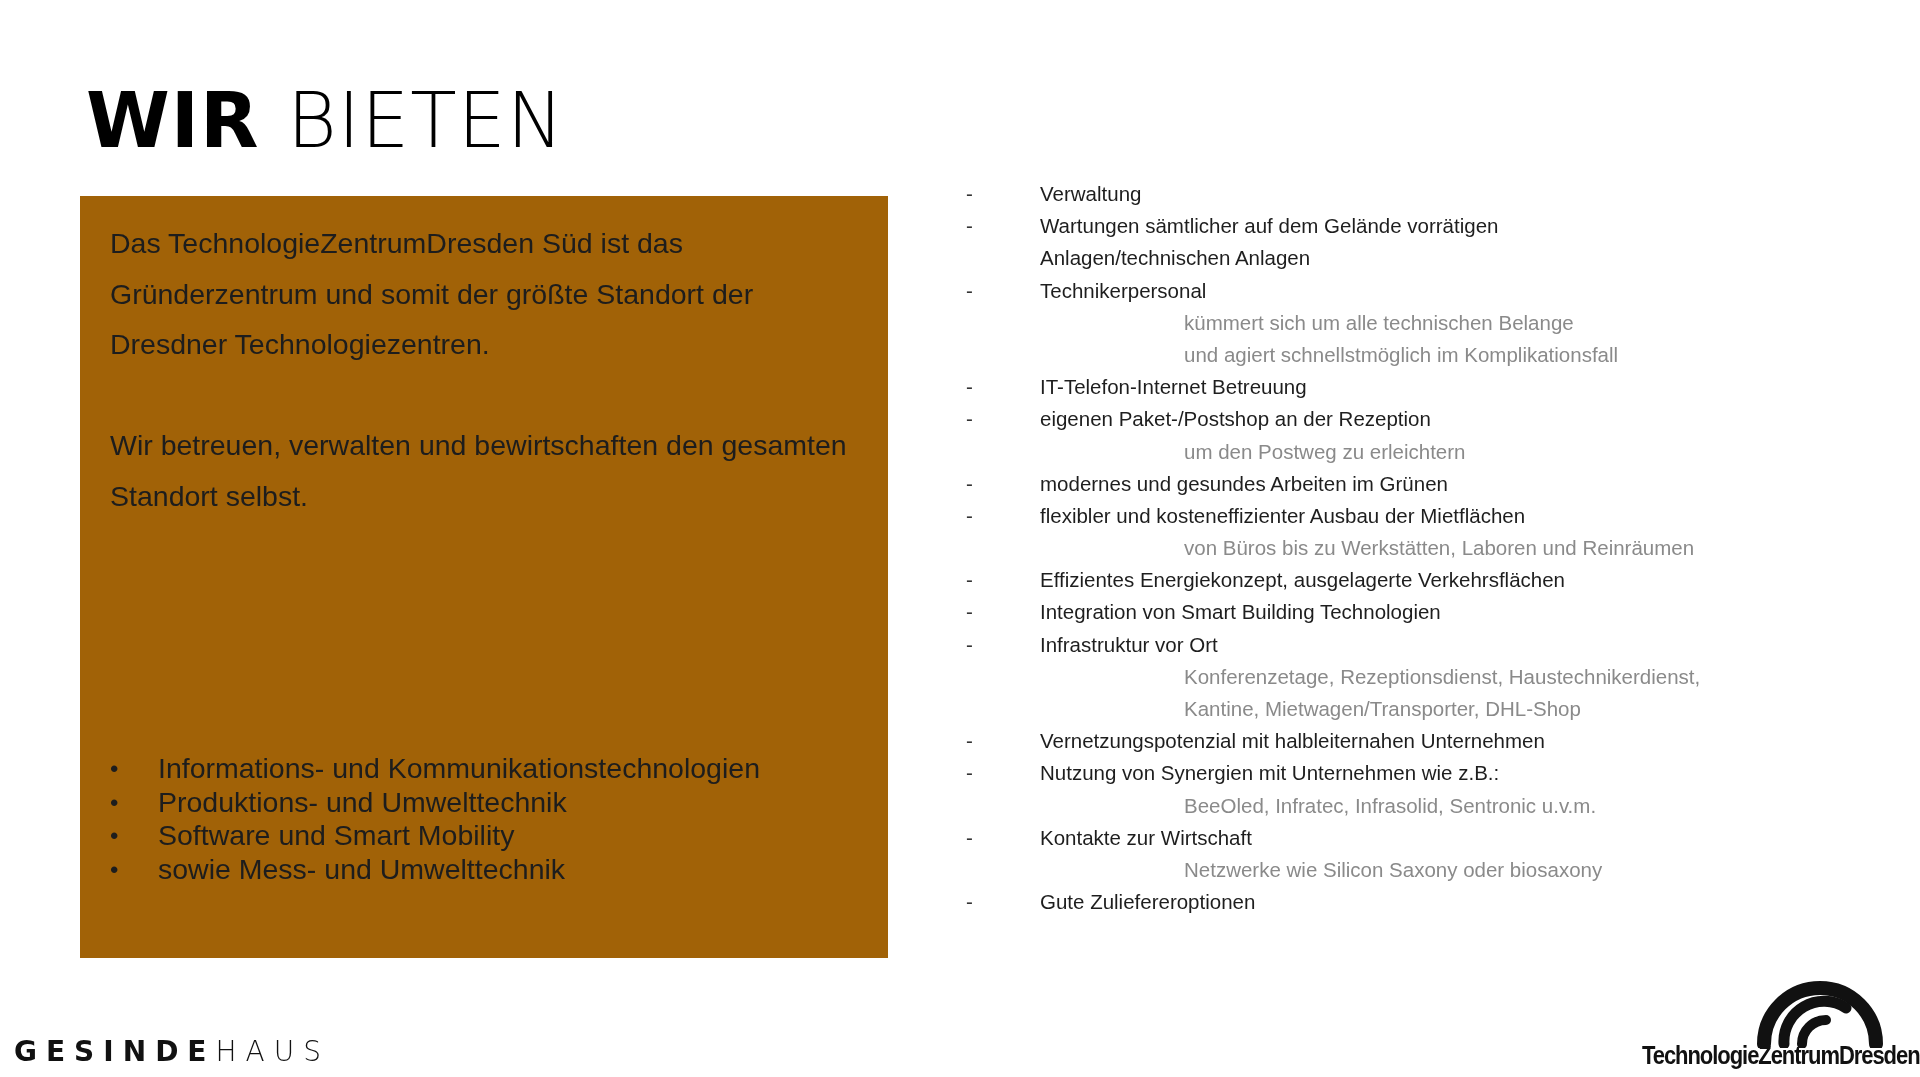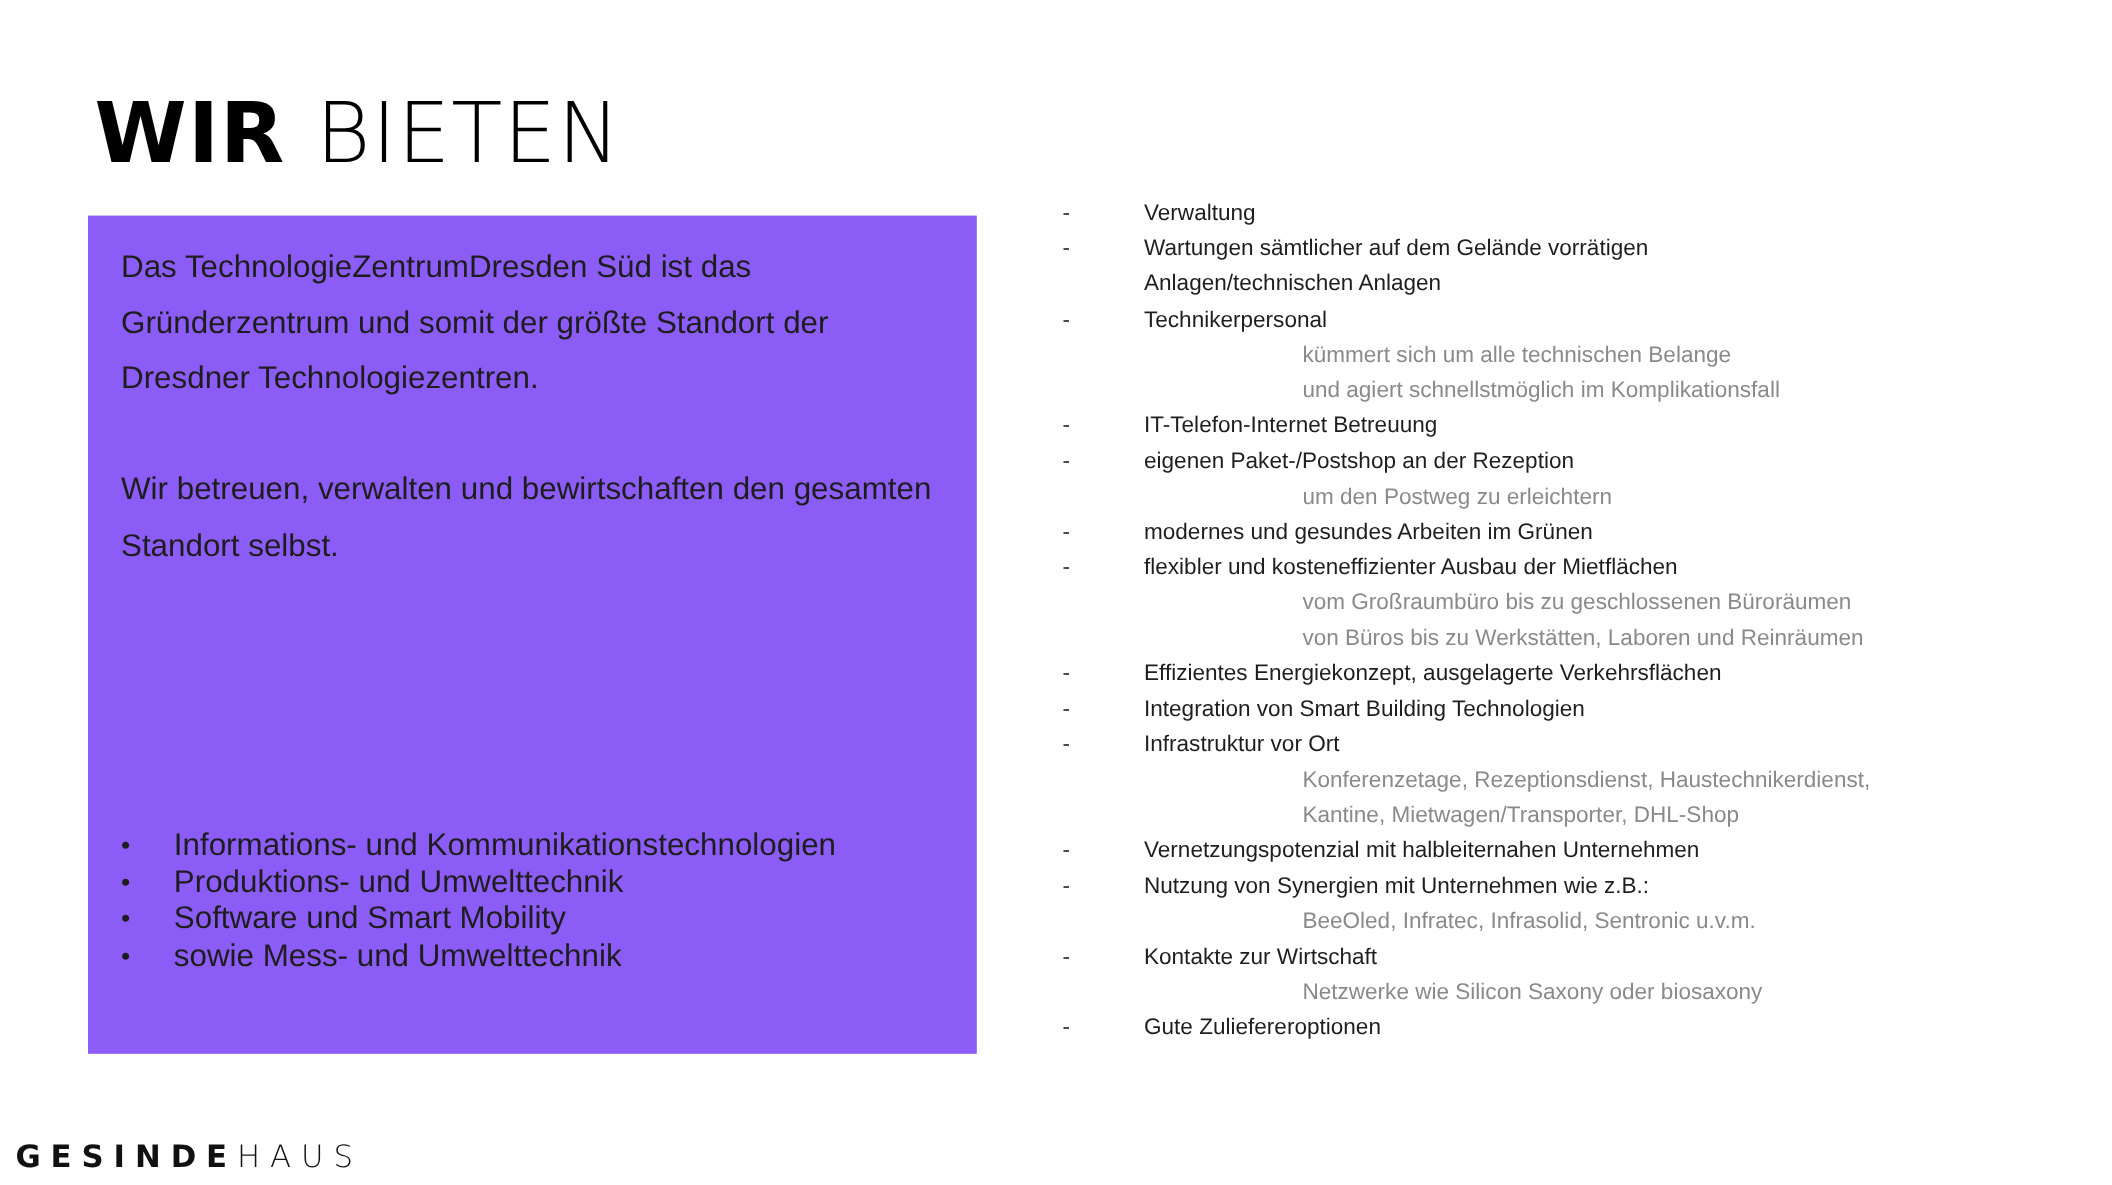--- a/index.html
+++ b/index.html
@@ -12,21 +12,21 @@
     .title {
       position: absolute; left: 86px; top: 80px;
       font-size: 76px; letter-spacing: 1px; line-height: 82px; color: #000;
       font-family: "DejaVu Sans", sans-serif;
     }
     .title .bold { font-weight: 900; }
     .title .light { font-weight: 300; font-family: "DejaVu Sans", sans-serif; }
 
     .grey-box {
       position: absolute; left: 80px; top: 196px; width: 808px; height: 762px;
-      background: #8b5cf6;
+      background: #a16207;
     }
     .box-para {
       position: absolute; left: 30px; width: 760px;
       font-size: 28.5px; line-height: 50.5px; color: #1d1d1d;
     }
     .box-para.p1 { top: 22px; }
     .box-para.p2 { top: 224px; }
     .box-para.p3 { top: 375px; }
     .focus-list {
       position: absolute; left: 30px; top: 556px; width: 760px; list-style: none;
@@ -118,23 +118,20 @@
       </div>
       <div class="row">
         <span class="dash">-</span>
         <span class="main">modernes und gesundes Arbeiten im Grünen</span>
       </div>
       <div class="row">
         <span class="dash">-</span>
         <span class="main">flexibler und kosteneffizienter Ausbau der Mietflächen</span>
       </div>
       <div class="row">
-        <span class="sub">vom Großraumbüro bis zu geschlossenen Büroräumen</span>
-      </div>
-      <div class="row">
         <span class="sub">von Büros bis zu Werkstätten, Laboren und Reinräumen</span>
       </div>
       <div class="row">
         <span class="dash">-</span>
         <span class="main">Effizientes Energiekonzept, ausgelagerte  Verkehrsflächen</span>
       </div>
       <div class="row">
         <span class="dash">-</span>
         <span class="main">Integration von Smart Building Technologien</span>
       </div>
@@ -169,13 +166,21 @@
       <div class="row">
         <span class="dash">-</span>
         <span class="main">Gute Zuliefereroptionen</span>
       </div>
     </div>
 
   <div class="footer-brand">
     <span class="b">GESINDE</span><span class="l">HAUS</span>
   </div>
 
+  <div class="tzd-logo">
+    <svg width="140" height="70" viewBox="0 0 140 70">
+      <path d="M14 66 A56 56 0 0 1 126 66" fill="none" stroke="#111" stroke-width="14" stroke-linecap="round"></path>
+      <path d="M34 66 A40 40 0 0 1 96 30" fill="none" stroke="#111" stroke-width="11" stroke-linecap="round"></path>
+      <path d="M52 66 A24 24 0 0 1 76 42" fill="none" stroke="#111" stroke-width="10" stroke-linecap="round"></path>
+    </svg>
+    <div class="tzd-text">TechnologieZentrumDresden</div>
+  </div>
 </div>
 
 </body></html>

